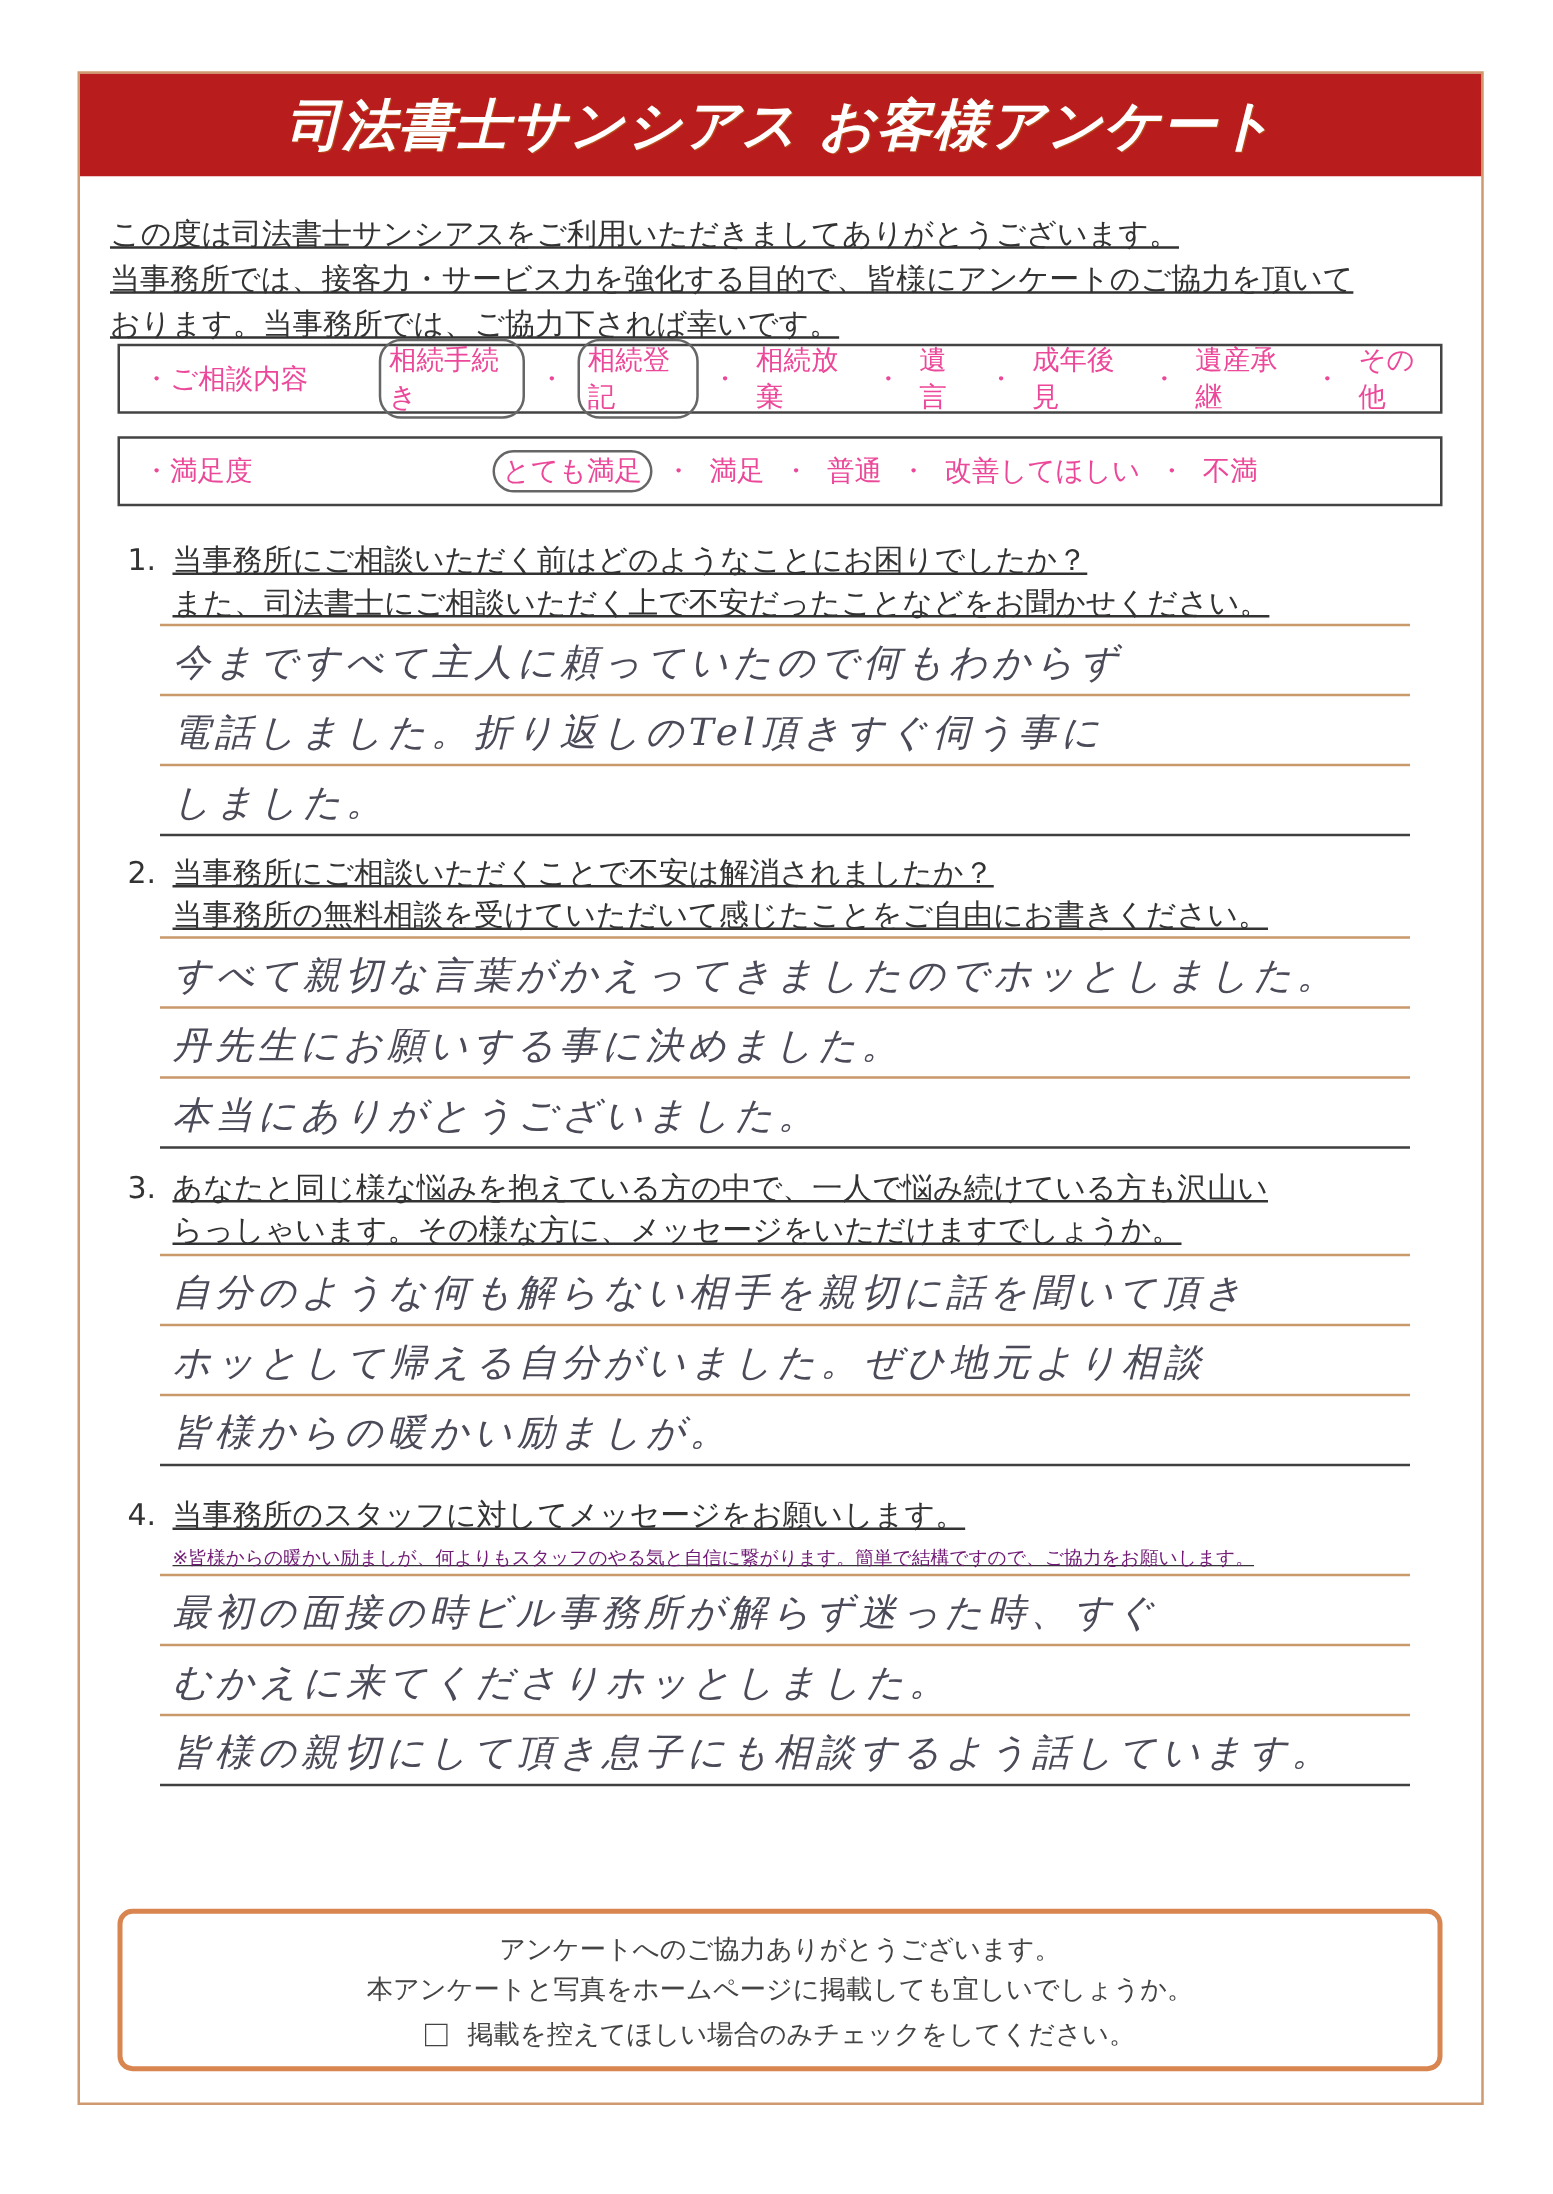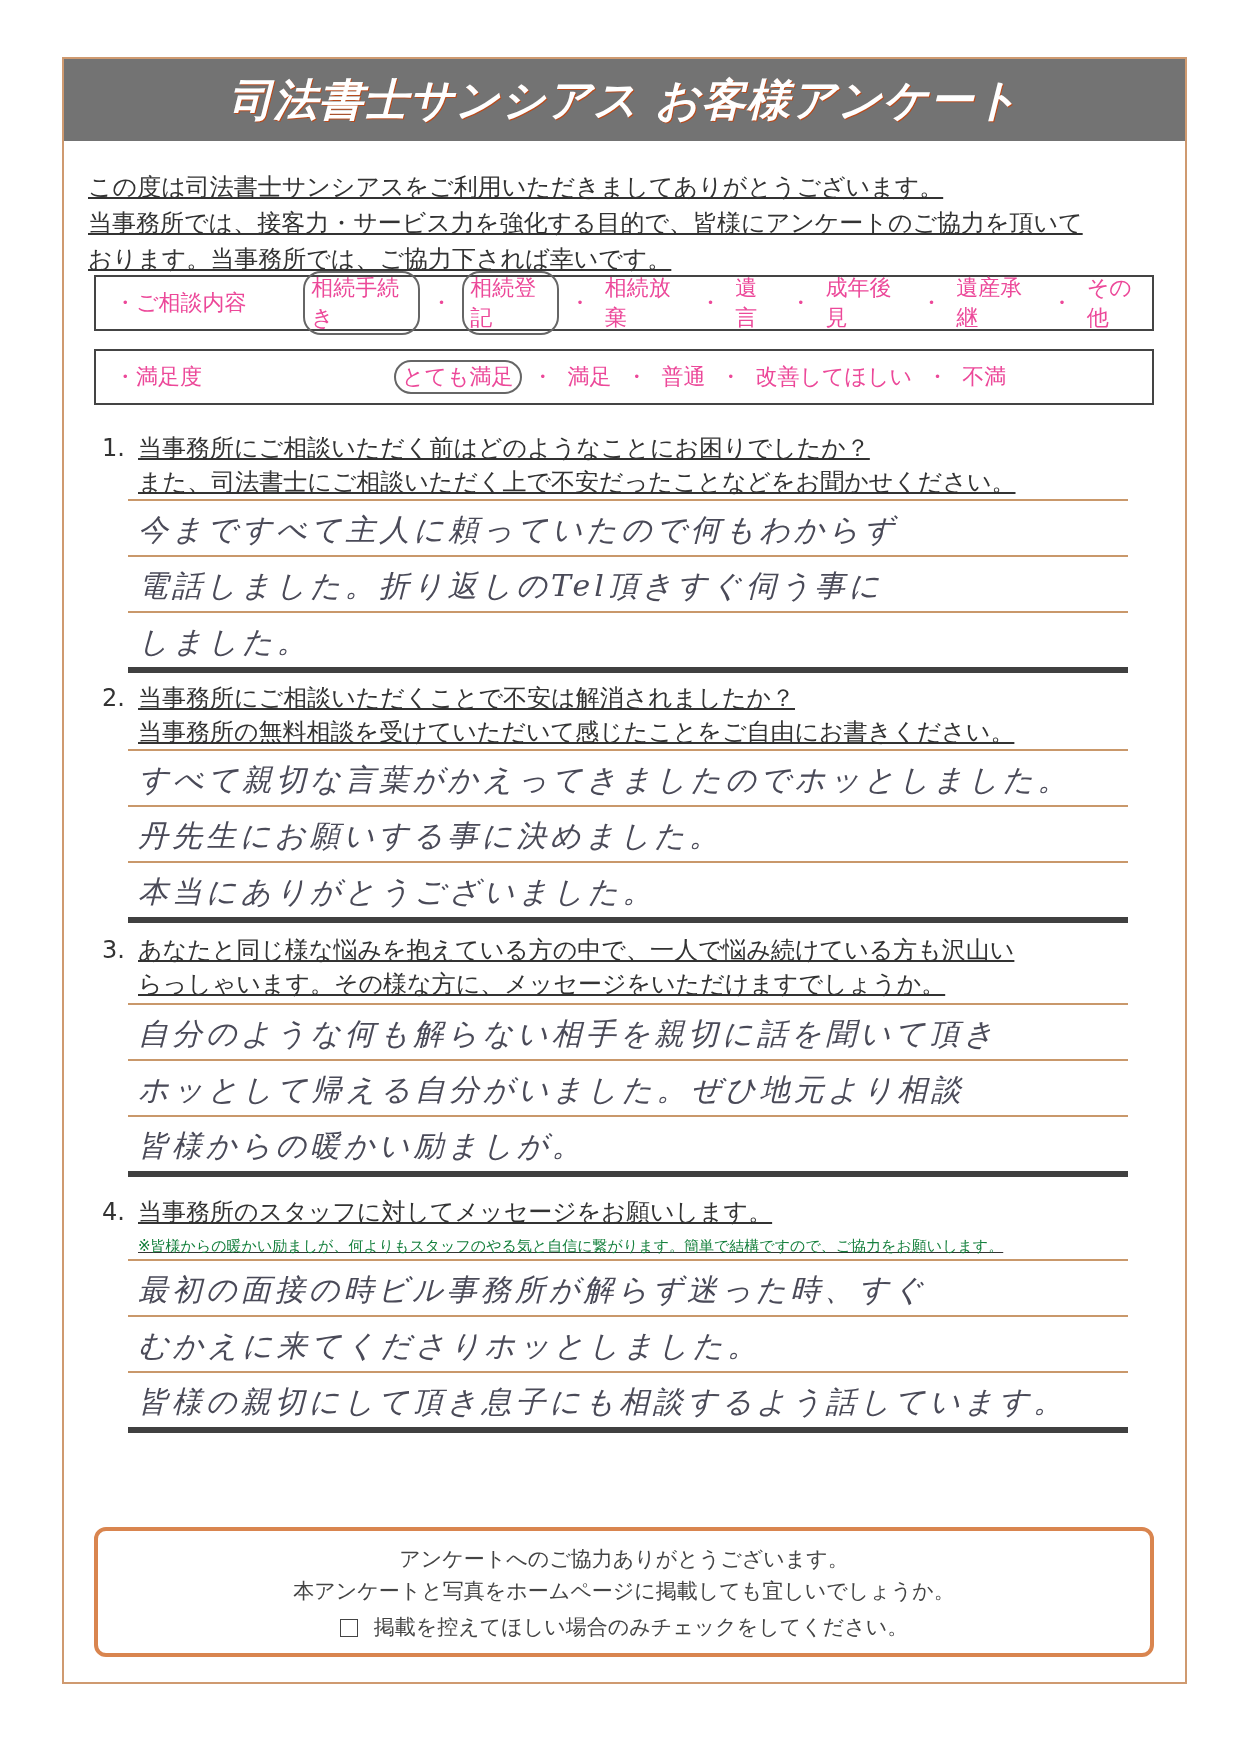--- a/index.html
+++ b/index.html
@@ -1,34 +1,34 @@
 <!DOCTYPE html>
 <html><head>
 <meta charset="utf-8">
 <style>
   html, body { margin: 0; padding: 0; background: #ffffff; }
   body { width: 1242px; height: 1755px; position: relative; font-family: "DejaVu Sans", "Liberation Sans", sans-serif; color: #333; overflow: hidden; }
   .sheet { position: absolute; left: 62px; top: 57px; width: 1125px; height: 1627px; border: 2px solid #cf9a70; box-sizing: border-box; background: #fff; }
-  .title-bar { position: absolute; left: 0; top: 0; right: 0; height: 82px; background: #737373; display: flex; align-items: center; justify-content: center; }
+  .title-bar { position: absolute; left: 0; top: 0; right: 0; height: 82px; background: #b91c1c; display: flex; align-items: center; justify-content: center; }
   .title-bar span { color: #fff; font-size: 44px; font-weight: bold; font-style: italic; letter-spacing: 1px; text-shadow: 1px 1px 0 #b84a1c; }
   .intro { position: absolute; left: 24px; top: 110px; font-size: 24px; line-height: 36px; color: #333; }
   .intro div { white-space: nowrap; text-decoration: underline; }
   .choice-box { position: absolute; left: 30px; width: 1060px; height: 56px; border: 2px solid #444; box-sizing: border-box; display: flex; align-items: center; font-size: 22px; color: #ec4899; }
   .choice-box .label { width: 200px; padding-left: 18px; }
   .choice-box .opts { display: flex; align-items: center; }
   .opt { position: relative; padding: 2px 4px; }
   .opt.circled { border: 2px solid #666; border-radius: 18px; padding: 0 6px; }
   .sep { margin: 0 10px; }
   .q { position: absolute; left: 38px; font-size: 24px; line-height: 34px; color: #333; white-space: nowrap; text-decoration: underline; }
   .q .num { display: inline-block; width: 36px; }
   .q .sub { padding-left: 36px; }
-  .note { font-size: 15px; padding-left: 36px; color: #15803d; }
+  .note { font-size: 15px; padding-left: 36px; color: #701a75; }
   .lines { position: absolute; left: 64px; width: 1000px; }
   .line { position: relative; height: 54px; border-top: 2px solid #c9986b; }
-  .line:last-child { border-bottom: 6px solid #404040; }
+  .line:last-child { border-bottom: 2px solid #404040; }
   .hw { position: absolute; left: 10px; bottom: 4px; font-family: "DejaVu Serif", serif; font-size: 30px; color: #4a4a58; font-style: italic; white-space: nowrap; letter-spacing: 4px; }
   .footer-box { position: absolute; left: 30px; top: 1468px; width: 1060px; height: 130px; border: 4px solid #d9854f; border-radius: 12px; box-sizing: border-box; text-align: center; font-size: 21px; line-height: 32px; color: #444; padding-top: 12px; }
   .checkbox { display: inline-block; width: 16px; height: 16px; border: 1.5px solid #444; vertical-align: middle; margin-right: 16px; }
 </style>
 </head>
 <body>
 
 <div class="sheet">
   <div class="title-bar">
     <span>司法書士サンシアス お客様アンケート</span>

